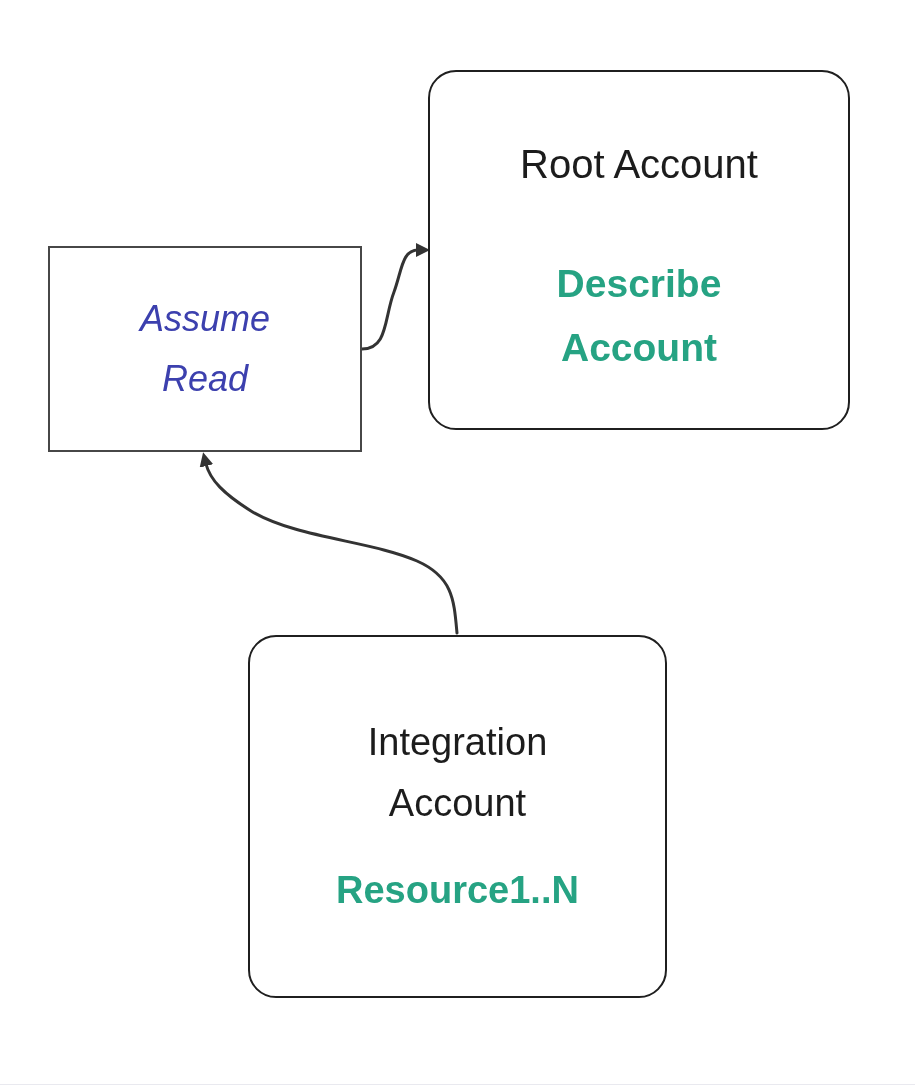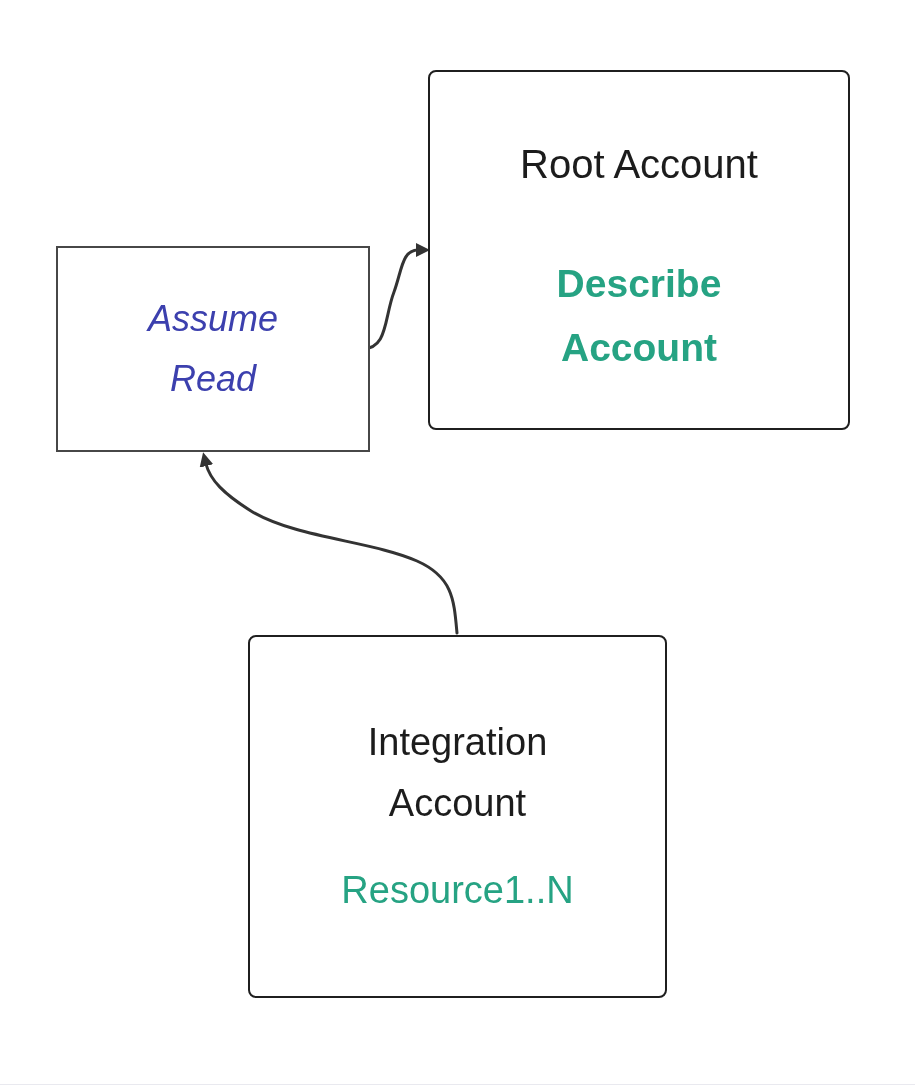--- a/index.html
+++ b/index.html
@@ -42,41 +42,41 @@
     position:absolute;
     box-sizing:border-box;
     background:var(--background);
     display:flex;
     flex-direction:column;
     align-items:center;
     text-align:center;
   }
   .node-rounded{
     border:2px solid var(--node_border);
-    border-radius:8px;
+    border-radius:28px;
   }
   .node-root{
     left:428px; top:70px;
     width:422px; height:360px;
     padding-top:60px;
   }
   .node-root .node-title{
     font-size:40px;
     line-height:65px;
     color:var(--text_dark);
   }
   .node-root .node-action{
     margin-top:55px;
     font-size:39px;
     font-weight:bold;
     line-height:64px;
     color:var(--accent_teal);
   }
   .node-assume{
-    left:56px; top:246px;
+    left:48px; top:246px;
     width:314px; height:206px;
     border:2px solid var(--rect_border);
     justify-content:center;
   }
   .node-assume .node-lines{
     font-size:36px;
     font-style:italic;
     line-height:60px;
     color:var(--accent_blue);
   }
@@ -86,21 +86,21 @@
     justify-content:center;
     gap:26px;
   }
   .node-integration .node-title{
     font-size:38px;
     line-height:61px;
     color:var(--text_dark);
   }
   .node-integration .node-resource{
     font-size:38px;
-    font-weight:normal;
+    font-weight:bold;
     line-height:61px;
     color:var(--accent_teal);
   }
   .bottom-rule{
     position:absolute;
     left:0; right:0;
     top:1084px;
     border-top:1px solid var(--bottom_rule);
     height:8px;
   }

